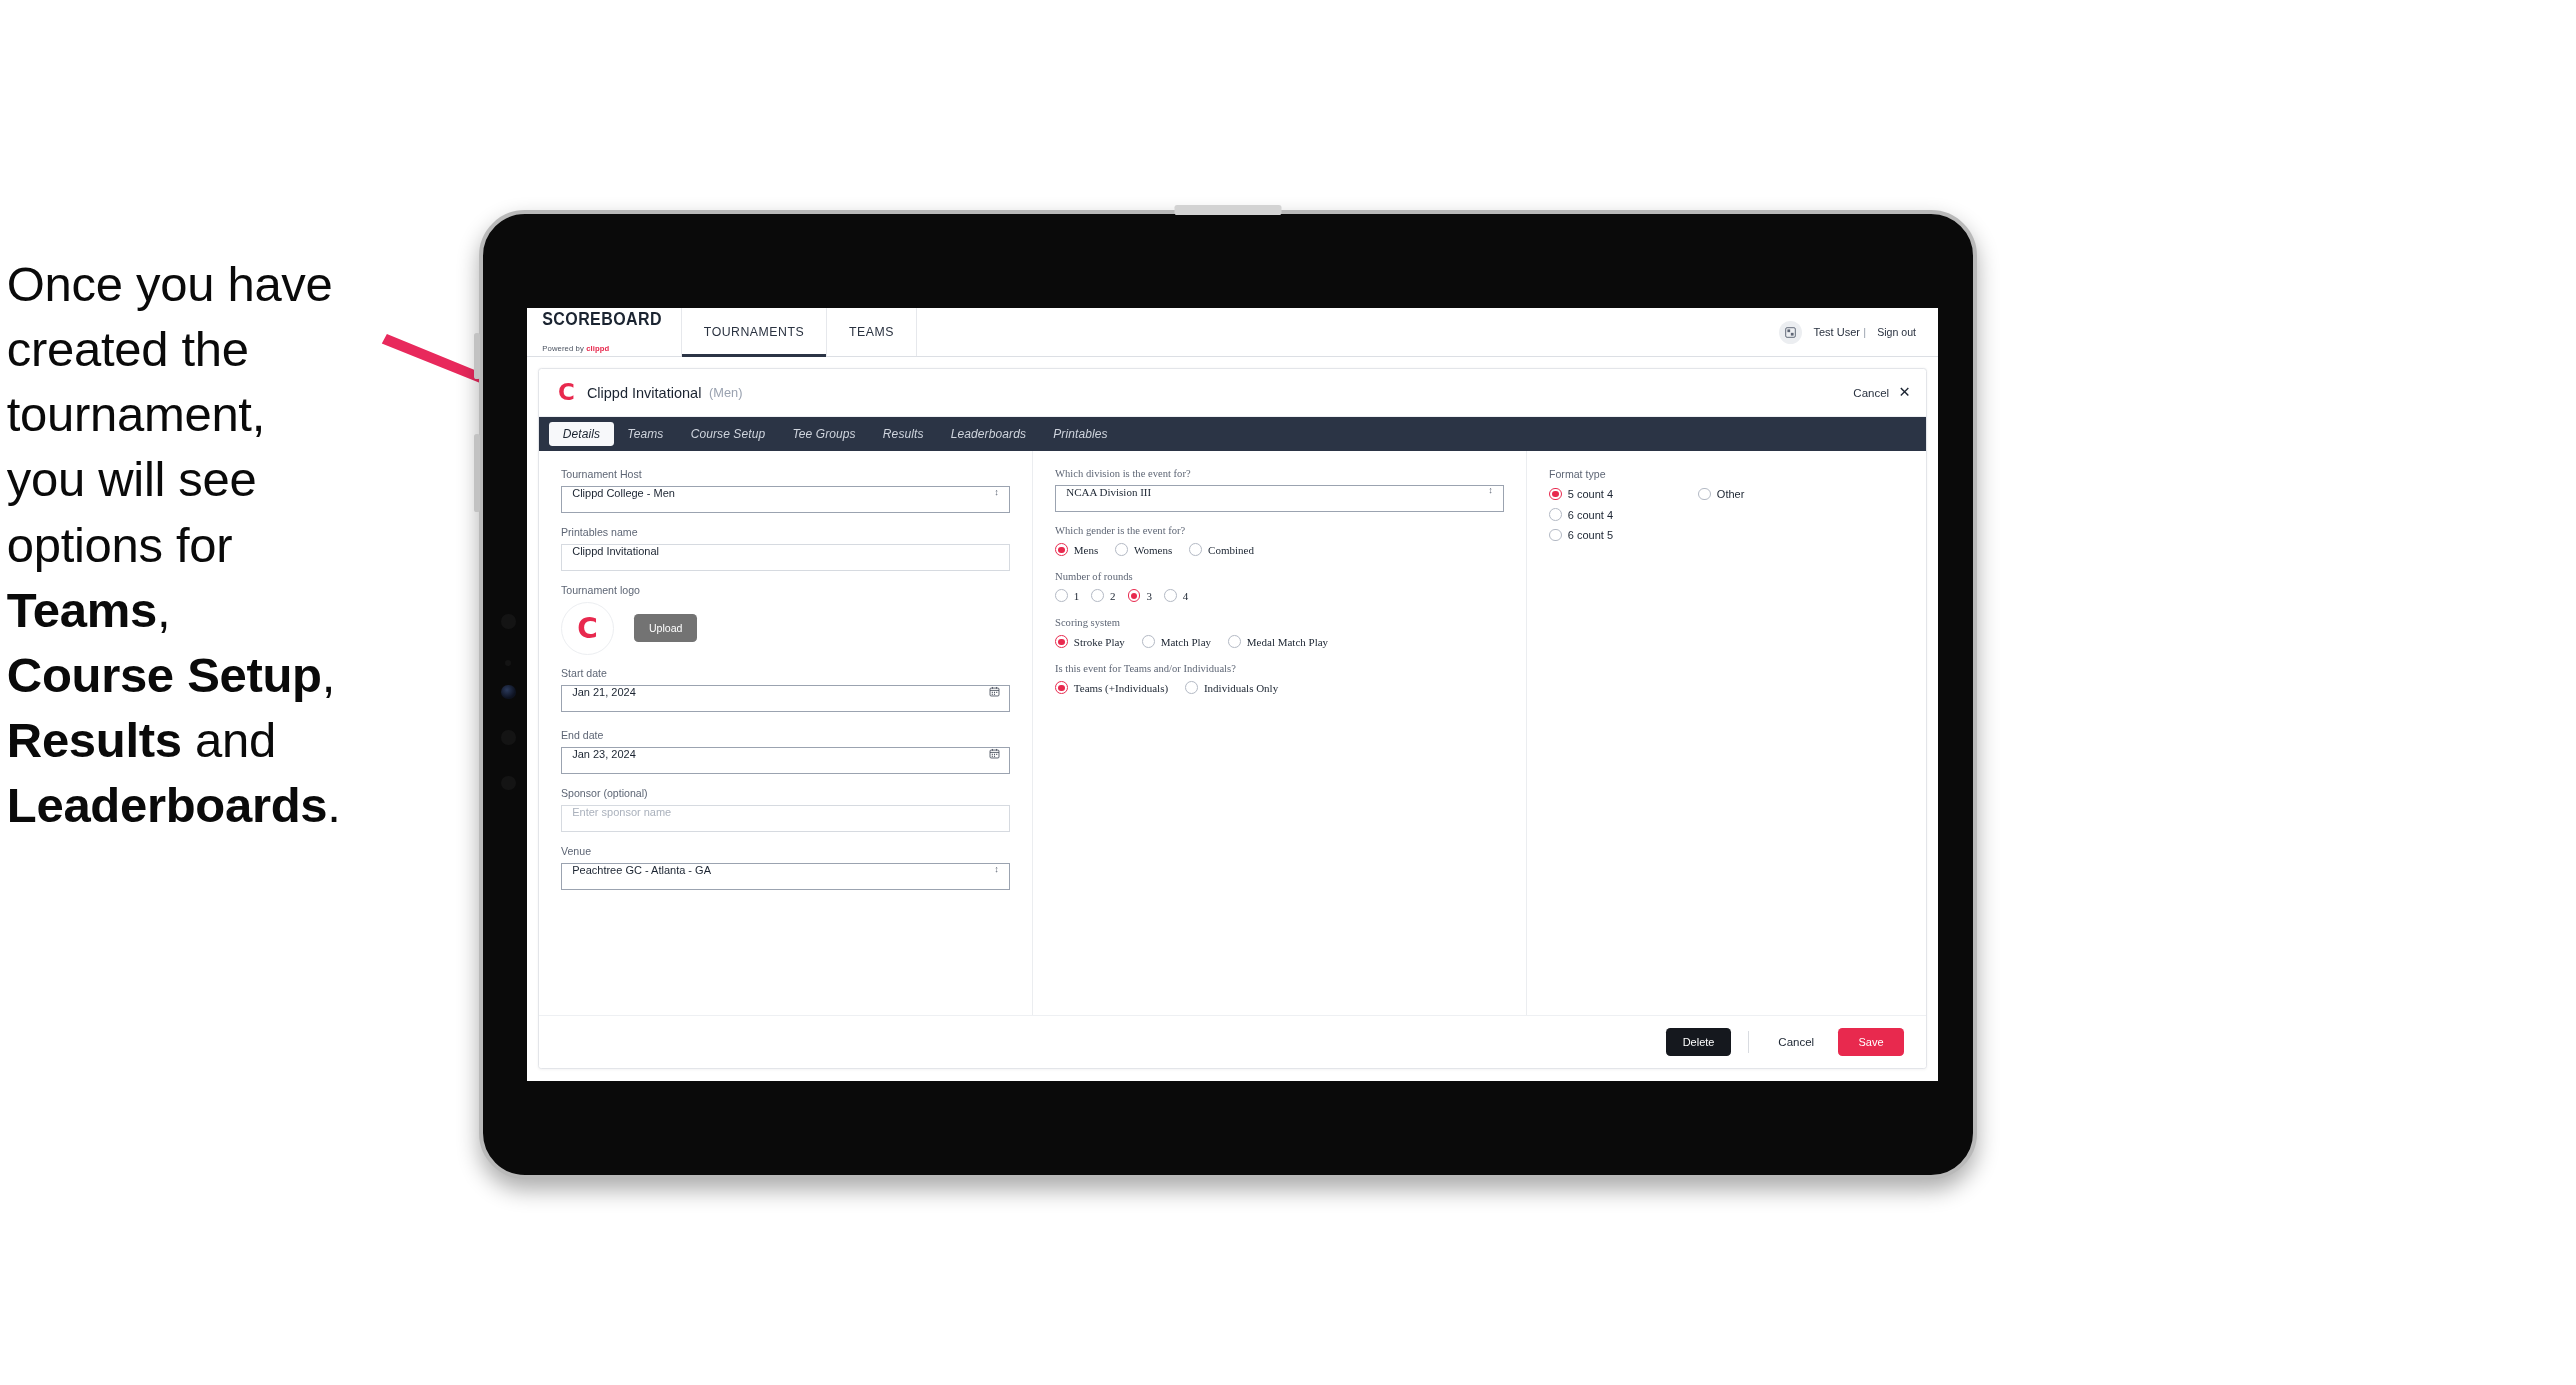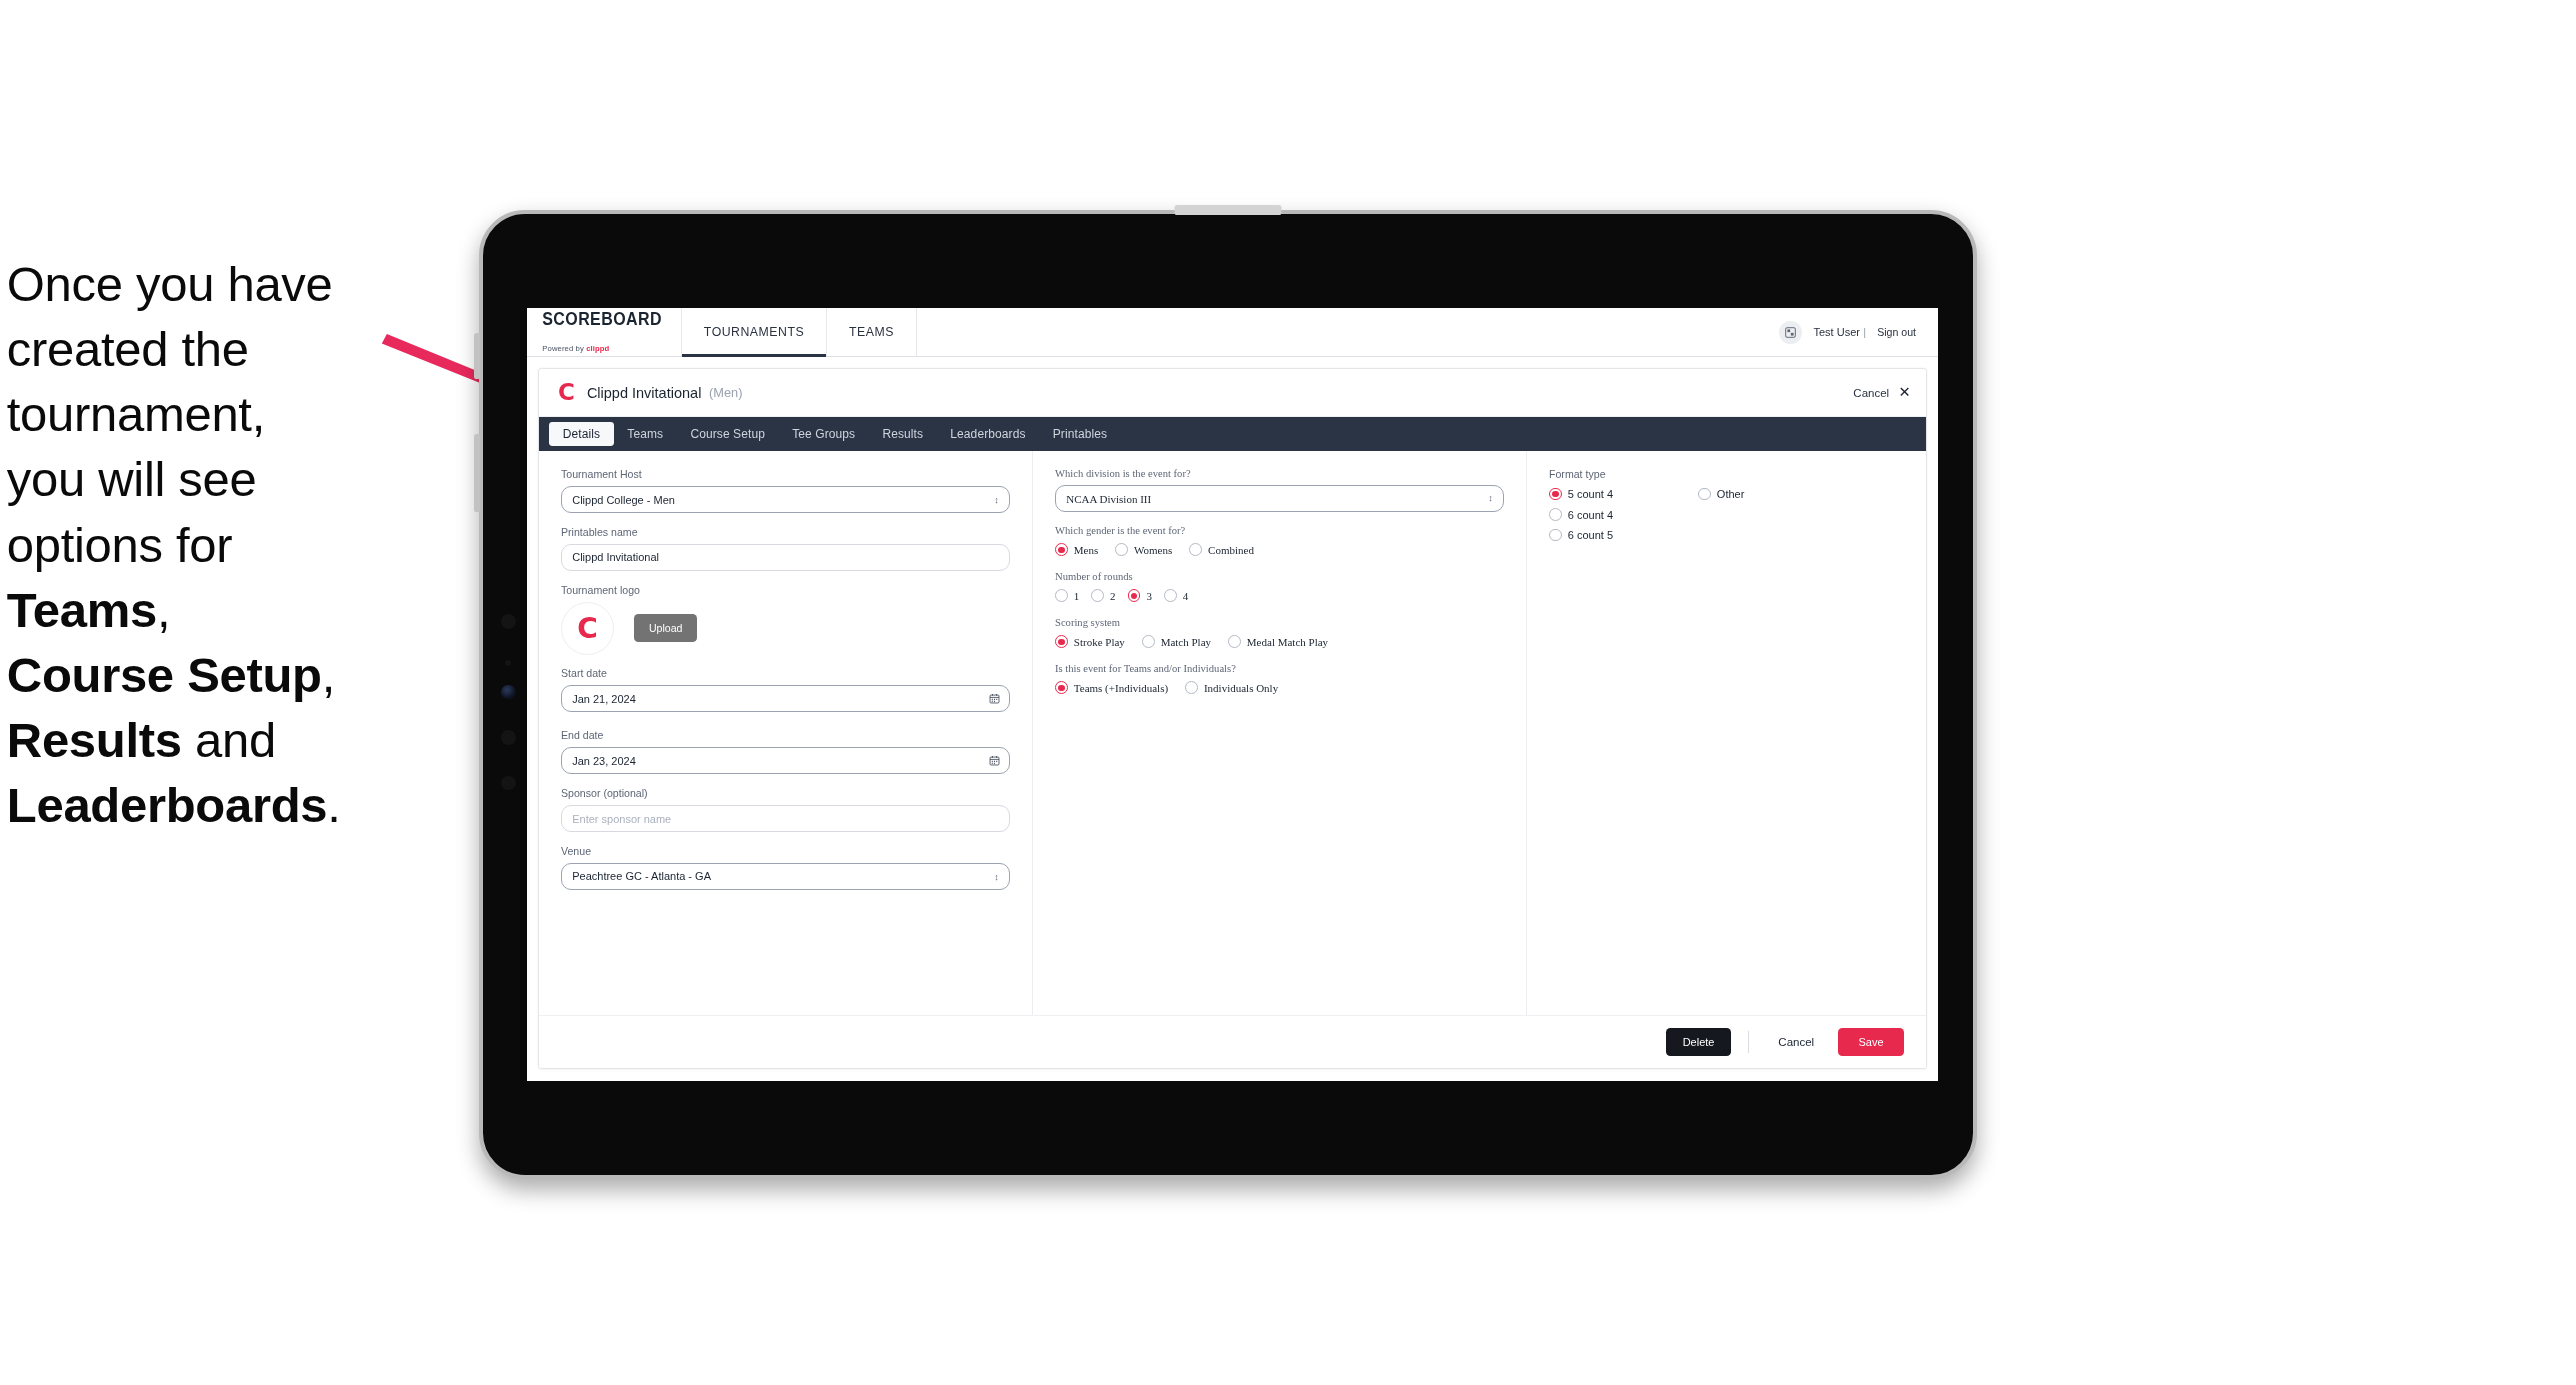--- a/index.html
+++ b/index.html
@@ -136,20 +136,21 @@
   .panel-head-spacer { flex: 1; }
   .head-cancel { font-size: 11.5px; color: #2a3240; cursor: pointer; }
   .head-close { font-size: 14.5px; color: #1b2431; margin-left: 9.4px; cursor: pointer; line-height: 1; }
 
   
   .tabstrip {
     display: flex; align-items: center;
     height: 34px;
     background: #2b3445;
     padding: 0 10.2px;
+    font-style: italic;
   }
   .tab {
     font-size: 12px; color: #cfd4dd;
     padding: 0 13.6px; height: 24px;
     display: flex; align-items: center;
     cursor: pointer; border-radius: 3.4px;
     letter-spacing: 0.1px;
   }
   .tab.active { background: #f7f8fa; color: #1b2431; font-weight: normal; }
 
@@ -158,23 +159,23 @@
   .col { padding: 17px 22px 0 22px; }
   .col-1 { width: 494px; border-right: 0.9px solid #ebedf0; }
   .col-2 { width: 494px; border-right: 0.9px solid #ebedf0; font-family: Liberation Serif, serif; }
   .col-3 { flex: 1; }
 
   .fld { margin-bottom: 12.8px; }
   .lbl { font-size: 10.6px; color: #5e6675; margin-bottom: 6px; display: block; }
 
   .input, .select {
     width: 100%; height: 27px;
-    border: 0.9px solid #9ba3b0; border-radius: 10px;
+    border: 0.9px solid #9ba3b0; border-radius: 0;
     background: #fff;
-    display: flex; align-items: center;
+    display: flex; align-items: flex-start;
     padding: 0 10.2px;
     font-size: 11px; color: #1b2431;
     position: relative;
   }
   .input.light { border-color: #d6dae0; }
   .input .ph { color: #aab1bc; }
   .select .caret {
     position: absolute; right: 10.2px; font-size: 9.4px; color: #5e6675;
     line-height: 1;
   }

